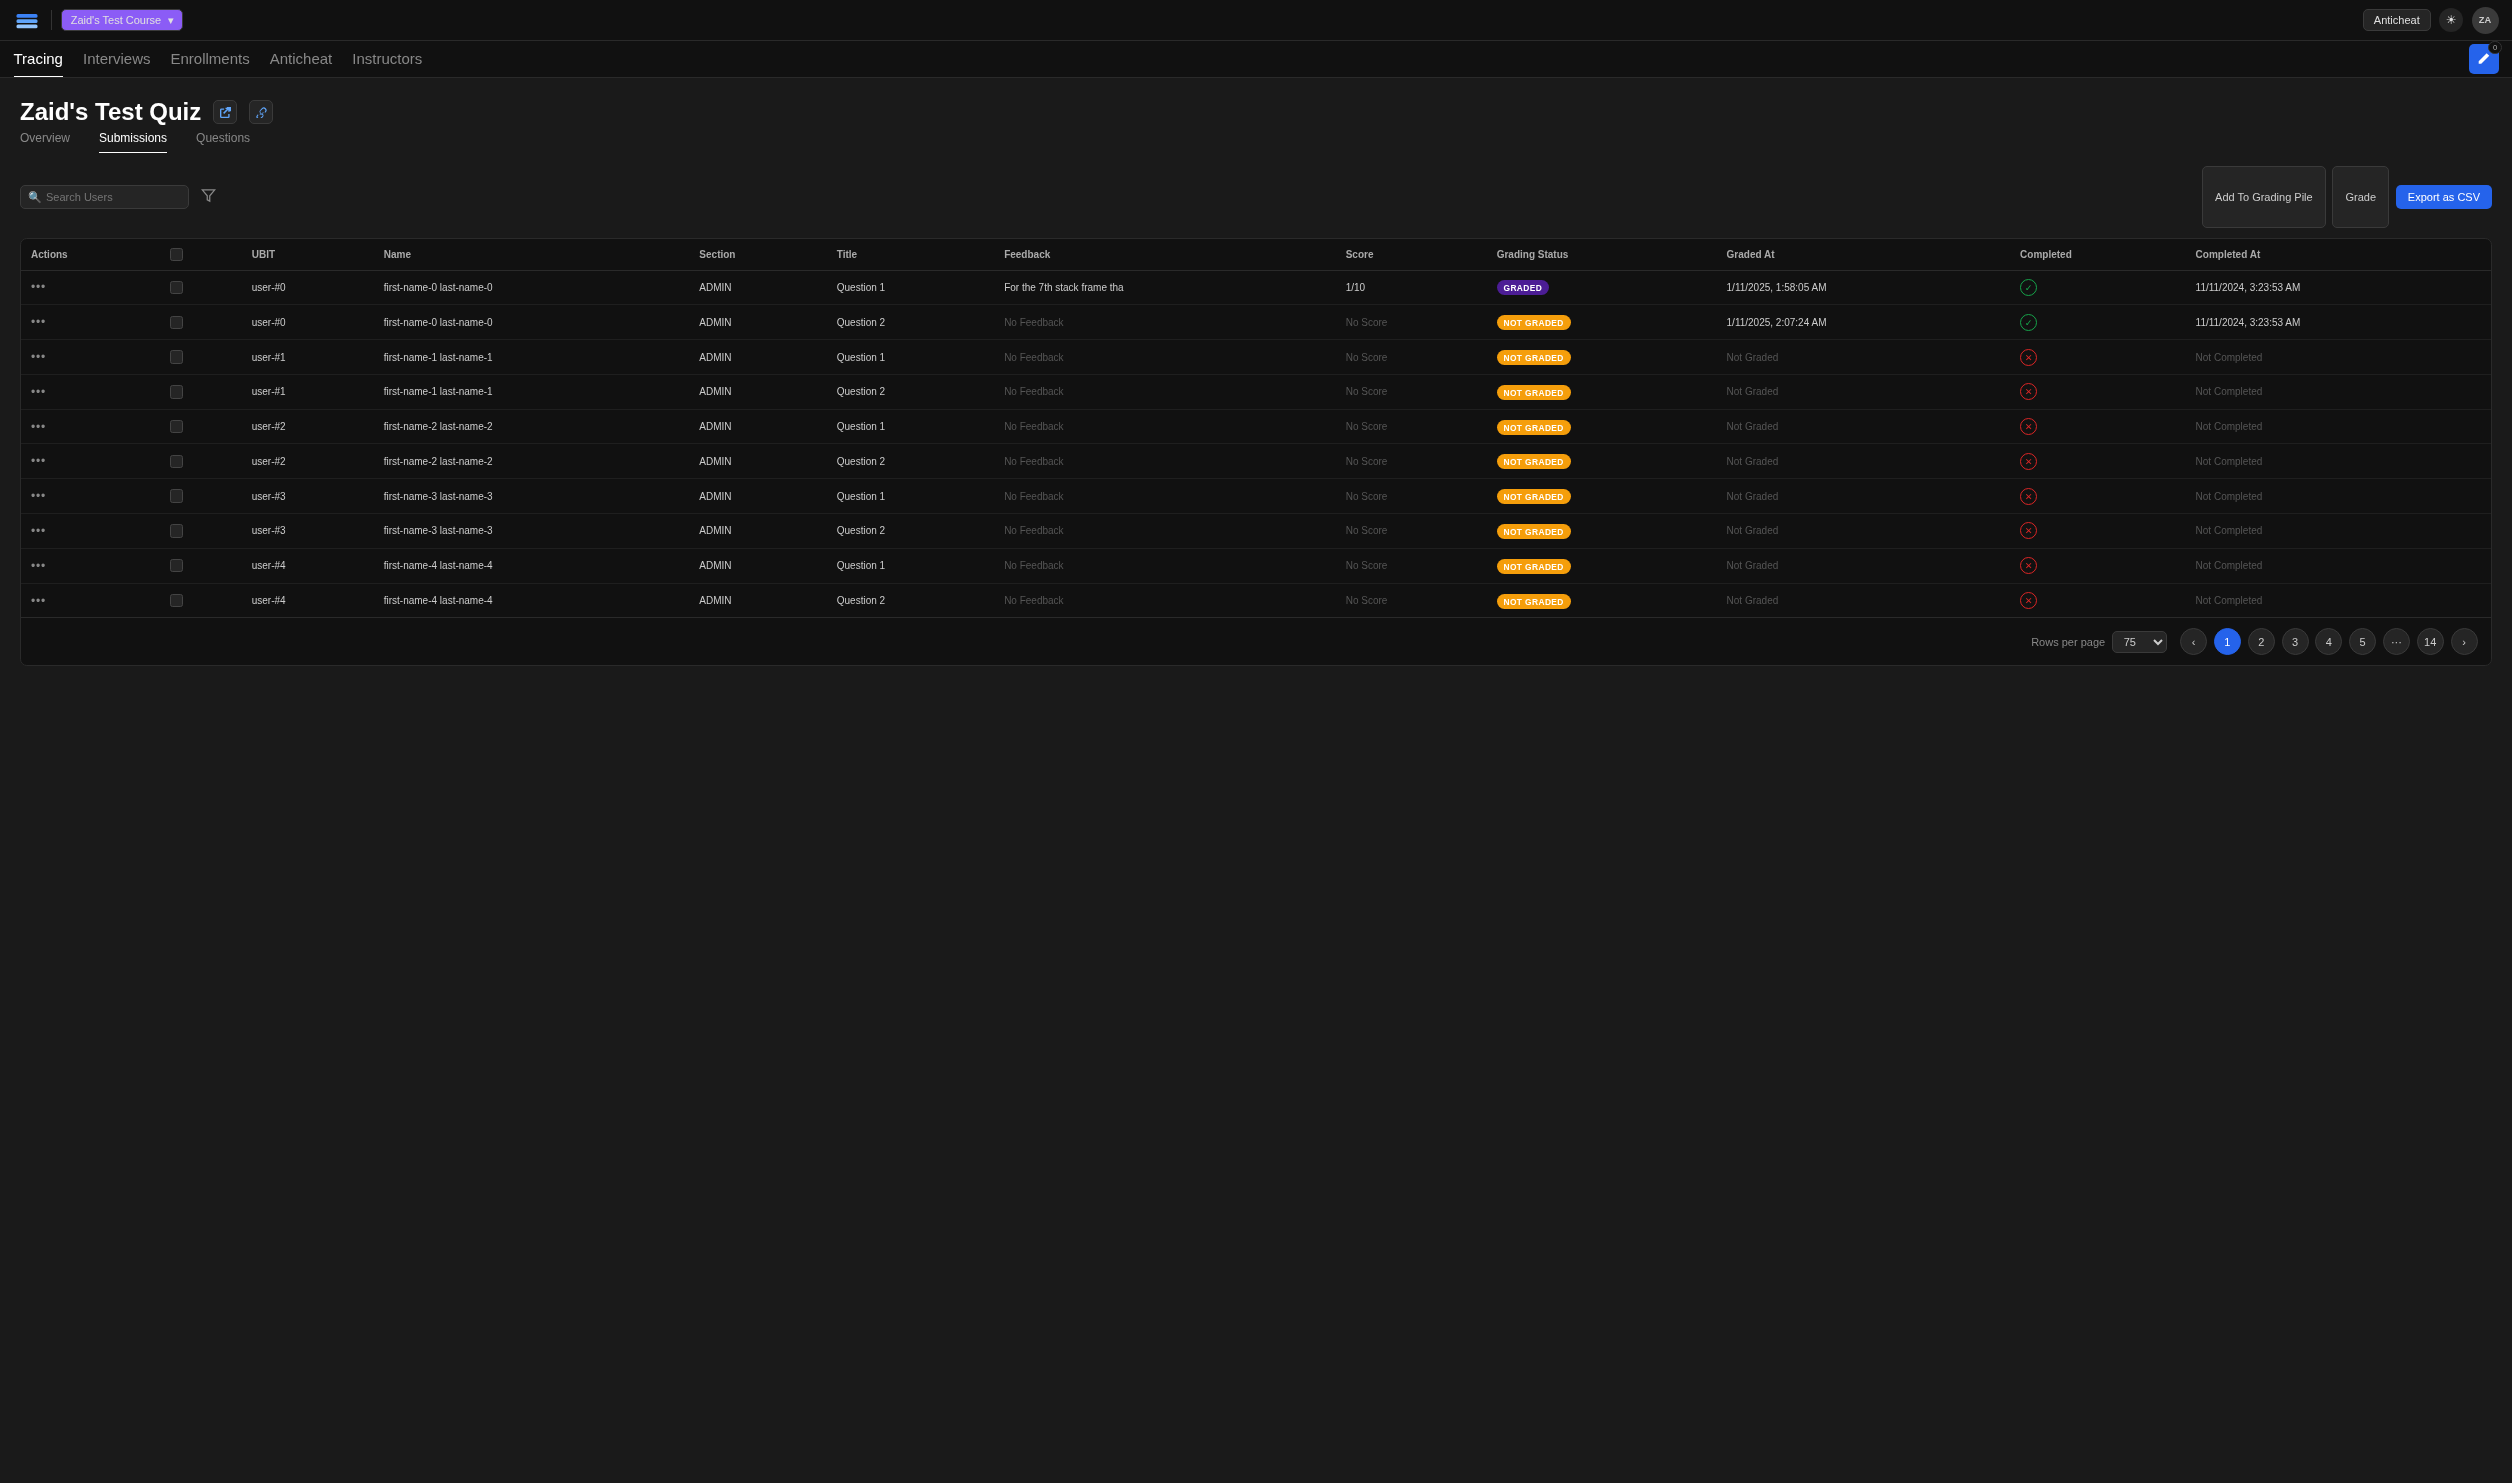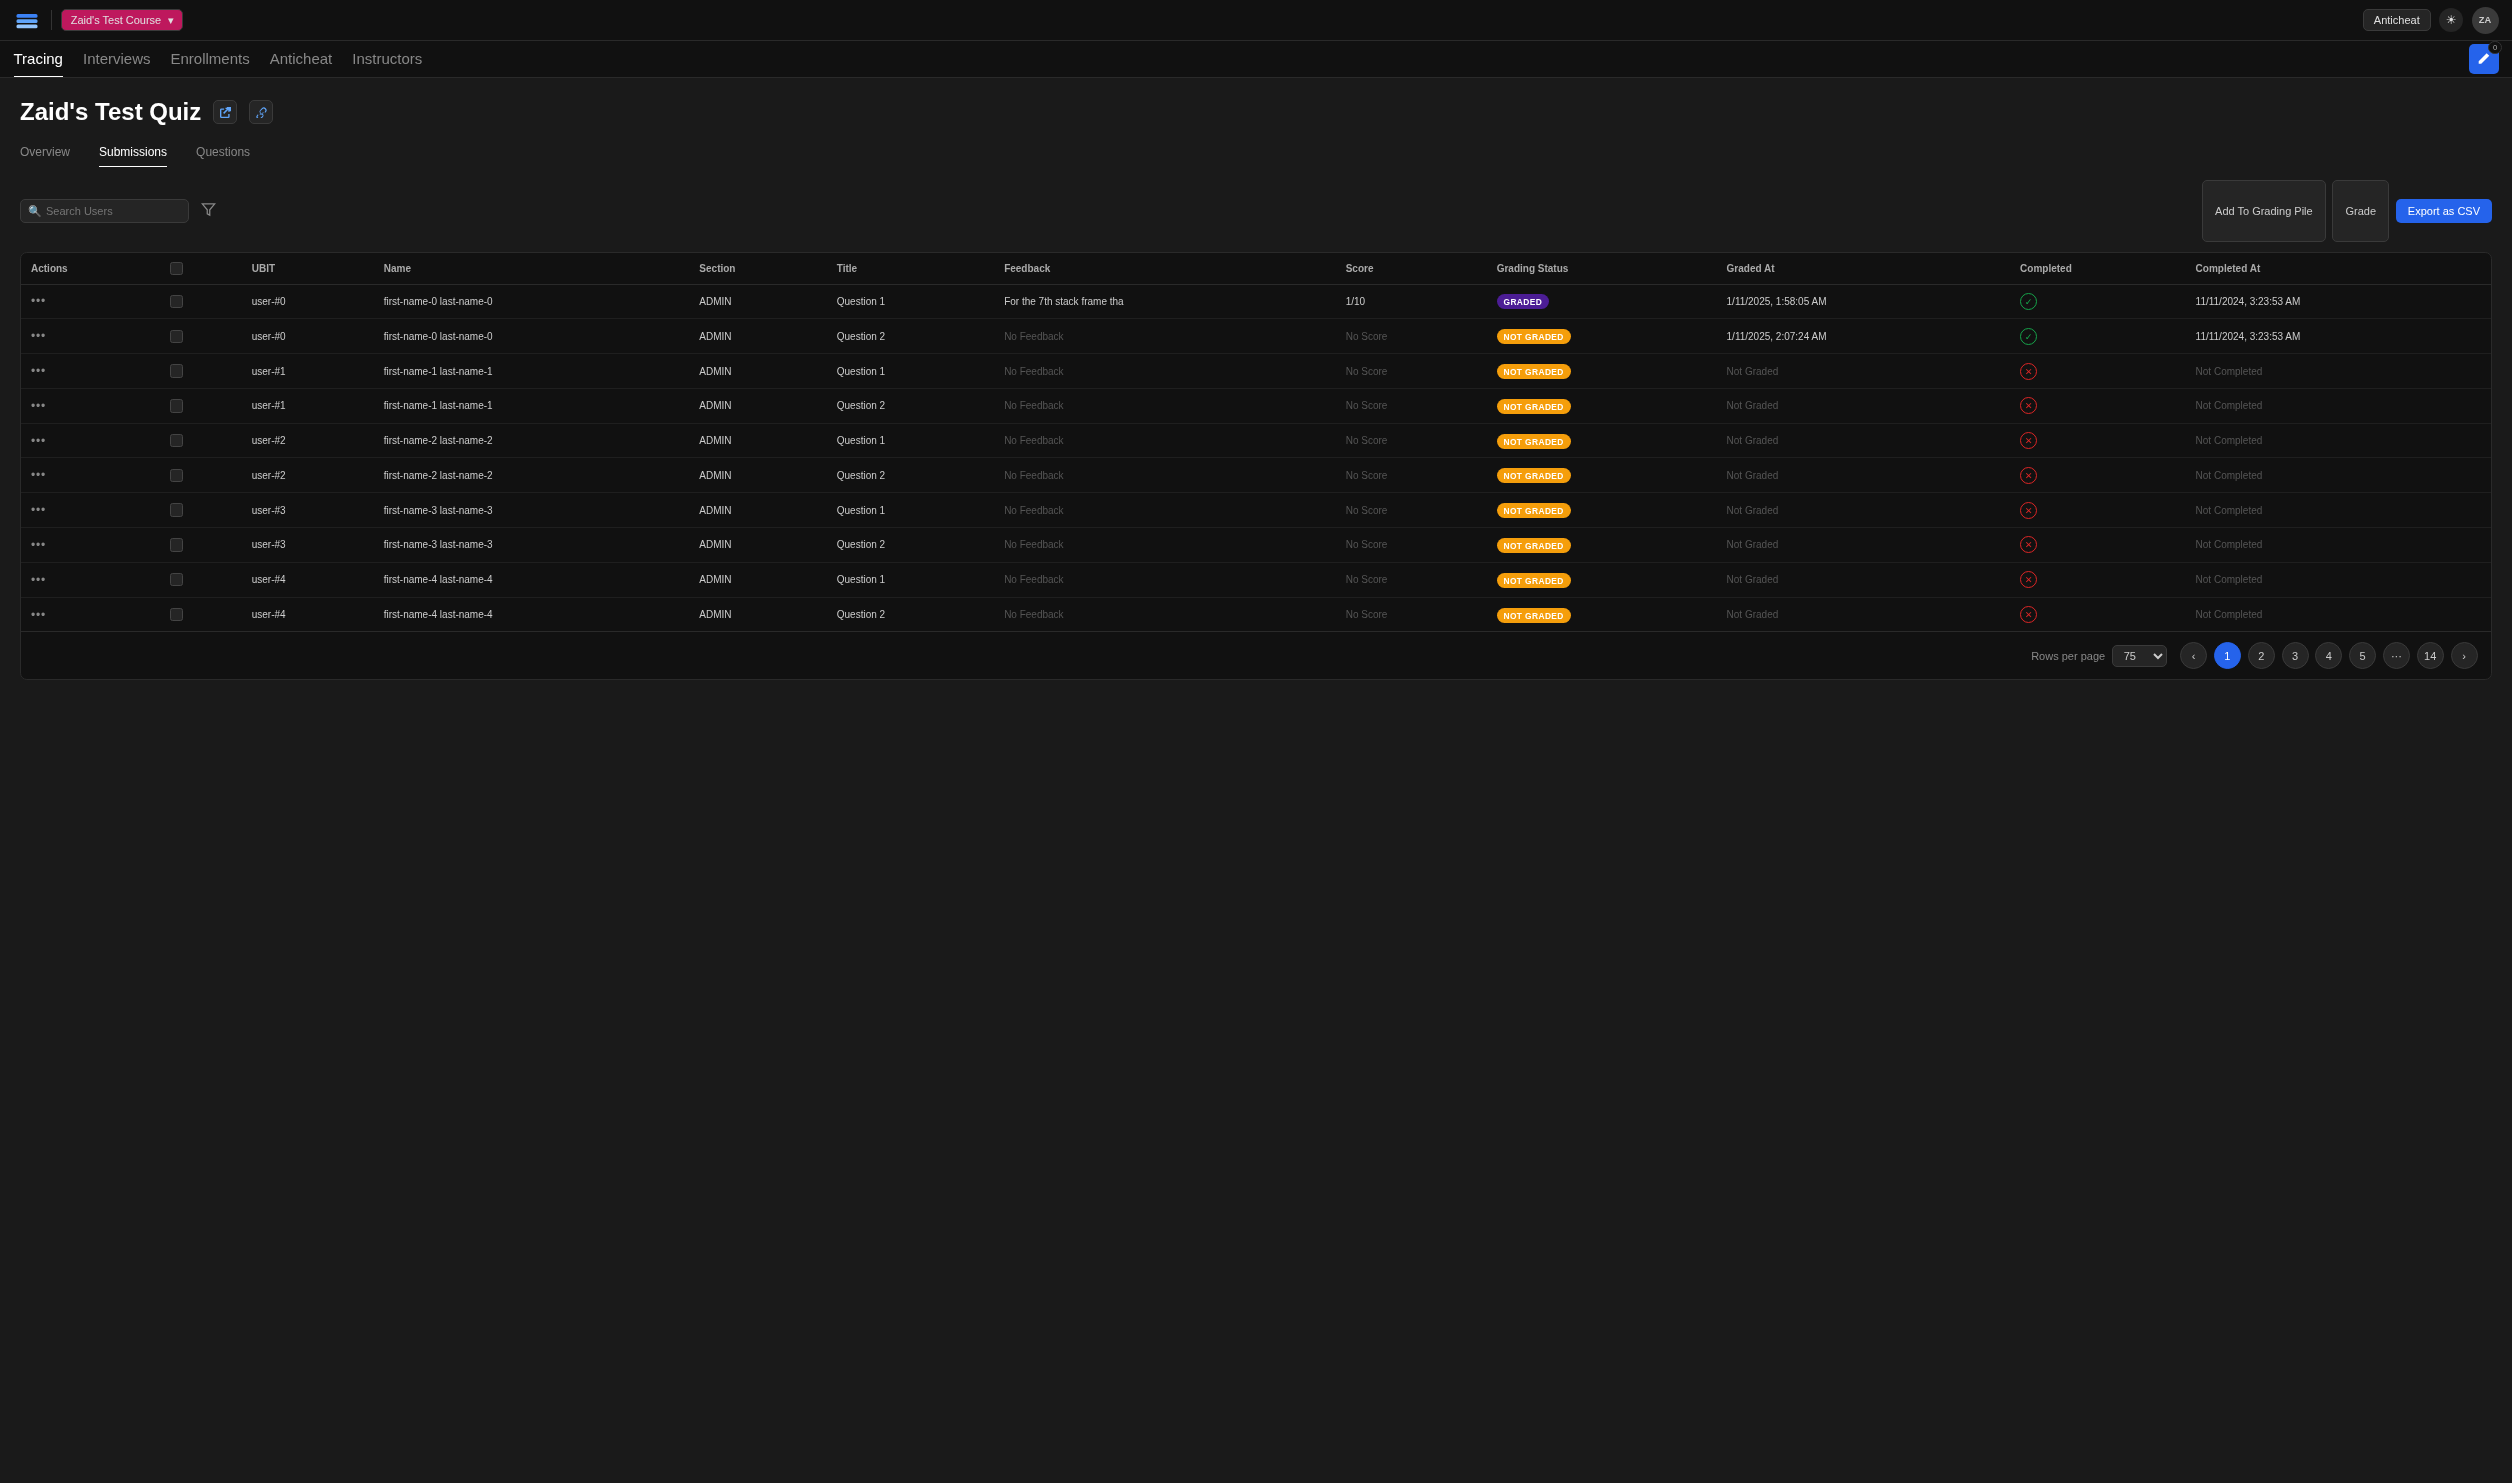--- a/index.html
+++ b/index.html
@@ -32,21 +32,21 @@
       align-items: center;
       justify-content: center;
     }
     .logo svg { width: 24px; height: 24px; }
     .divider-v {
       width: 0.8px;
       height: 20px;
       background: #333;
     }
     .course-selector {
-      background: #be185d;
+      background: #8b5cf6;
       border: 0.8px solid #3a3a3a;
       border-radius: 5px;
       padding: 3.4px 8.4px;
       color: #e0e0e0;
       font-size: 11px;
       display: flex;
       align-items: center;
       gap: 6.8px;
       cursor: pointer;
     }
@@ -144,21 +144,21 @@
       color: #aaa;
     }
     
     .page-header {
       padding: 20px 20px 0;
     }
     .quiz-title-row {
       display: flex;
       align-items: center;
       gap: 12px;
-      margin-bottom: 19px;
+      margin-bottom: 5px;
     }
     .quiz-title {
       font-size: 24px;
       font-weight: 700;
       color: #fff;
     }
     .icon-btn {
       width: 24px;
       height: 24px;
       background: #252525;

